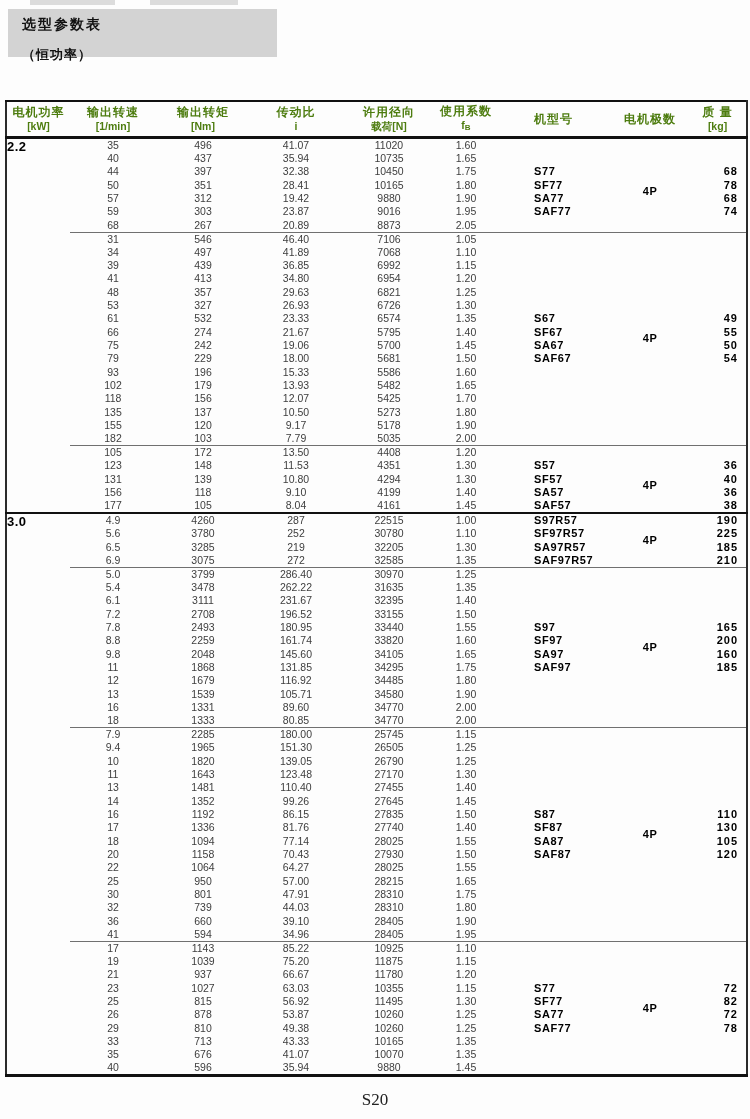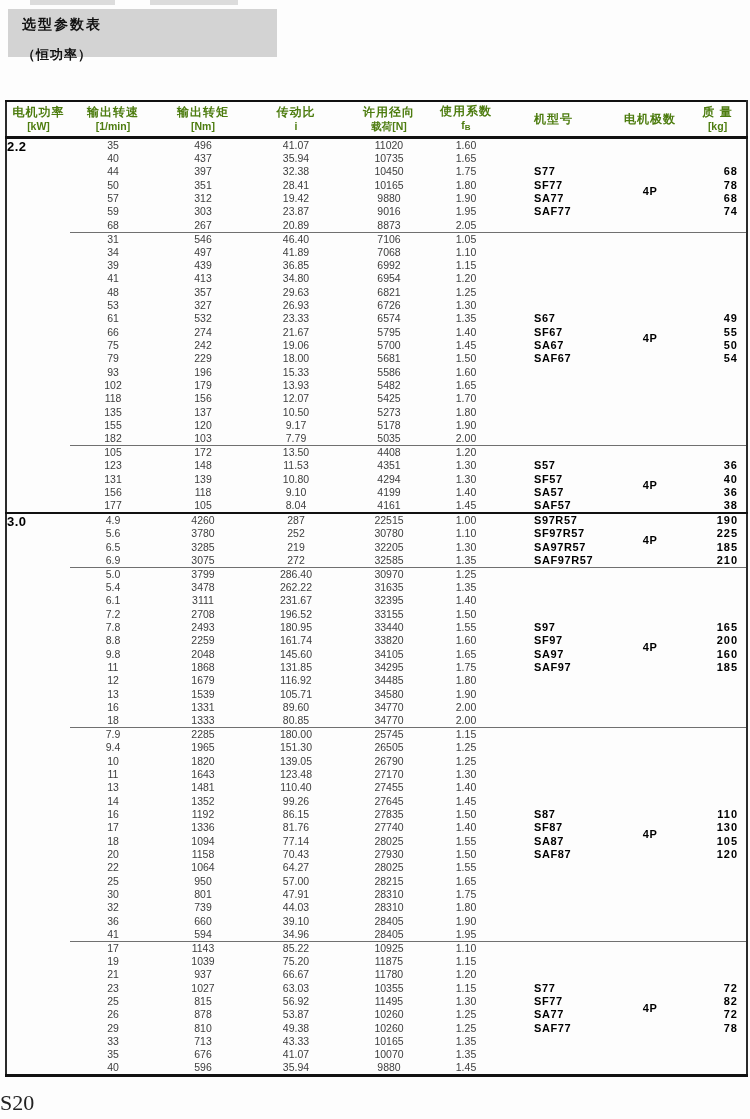--- a/index.html
+++ b/index.html
@@ -51,22 +51,22 @@
     text-align:right;padding-right:8px;font-weight:bold;font-size:11px;
     color:#000;letter-spacing:1px;
   }
   td.poles-cell{
     font-weight:bold;font-size:11px;color:#000;text-align:center;
     vertical-align:middle;letter-spacing:0.5px;
   }
   .group-sep{border-top:1.4px solid #707070;}
   .section-sep{border-top:2.5px solid #111;}
   .page-footer{
-    position:absolute;left:0;top:1090px;width:750px;text-align:left;
-    font-family:"Liberation Serif", serif;font-size:22px;color:#222;
+    position:absolute;left:0;top:1090px;width:750px;text-align:center;
+    font-family:"Liberation Serif", serif;font-size:17px;color:#222;
   }
 </style>
 </head>
 <body>
 
 <div class="artifact a1"></div>
 <div class="artifact a2"></div>
 
 <div class="title-box">
   <div class="title-line1">选型参数表</div>

